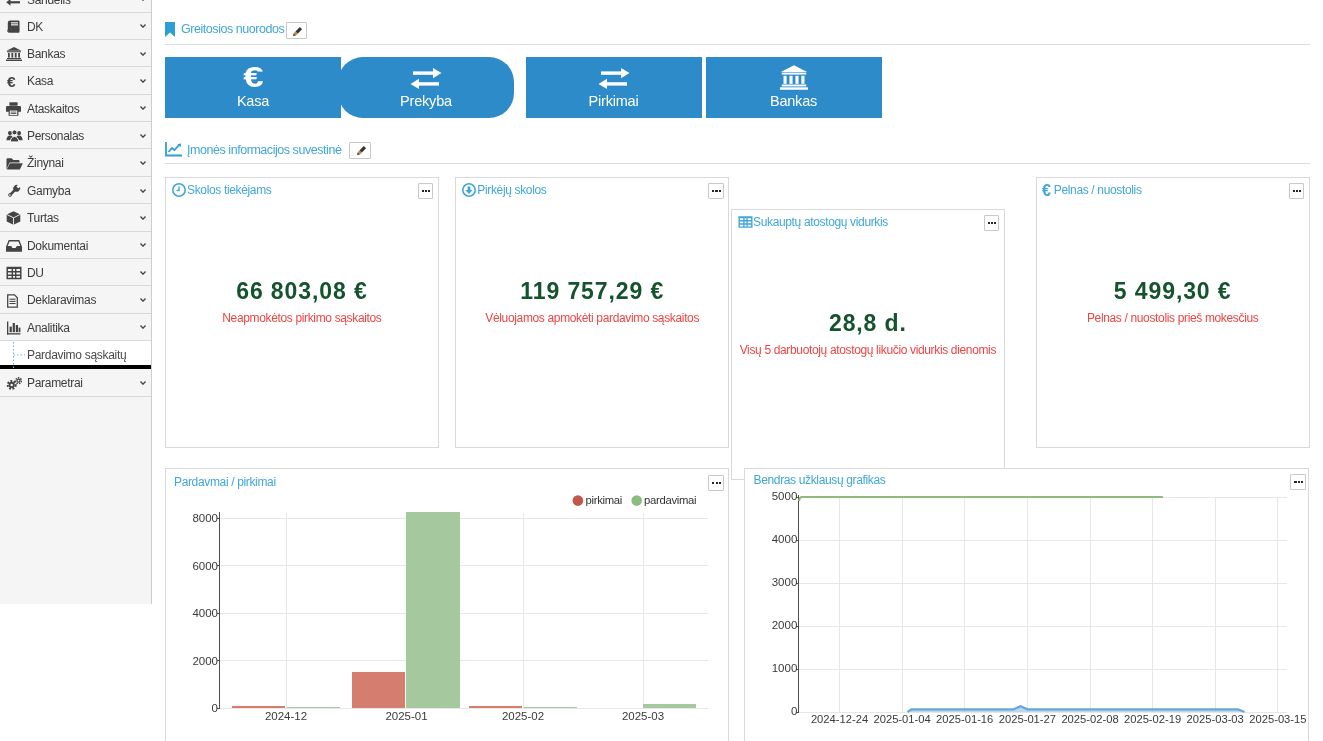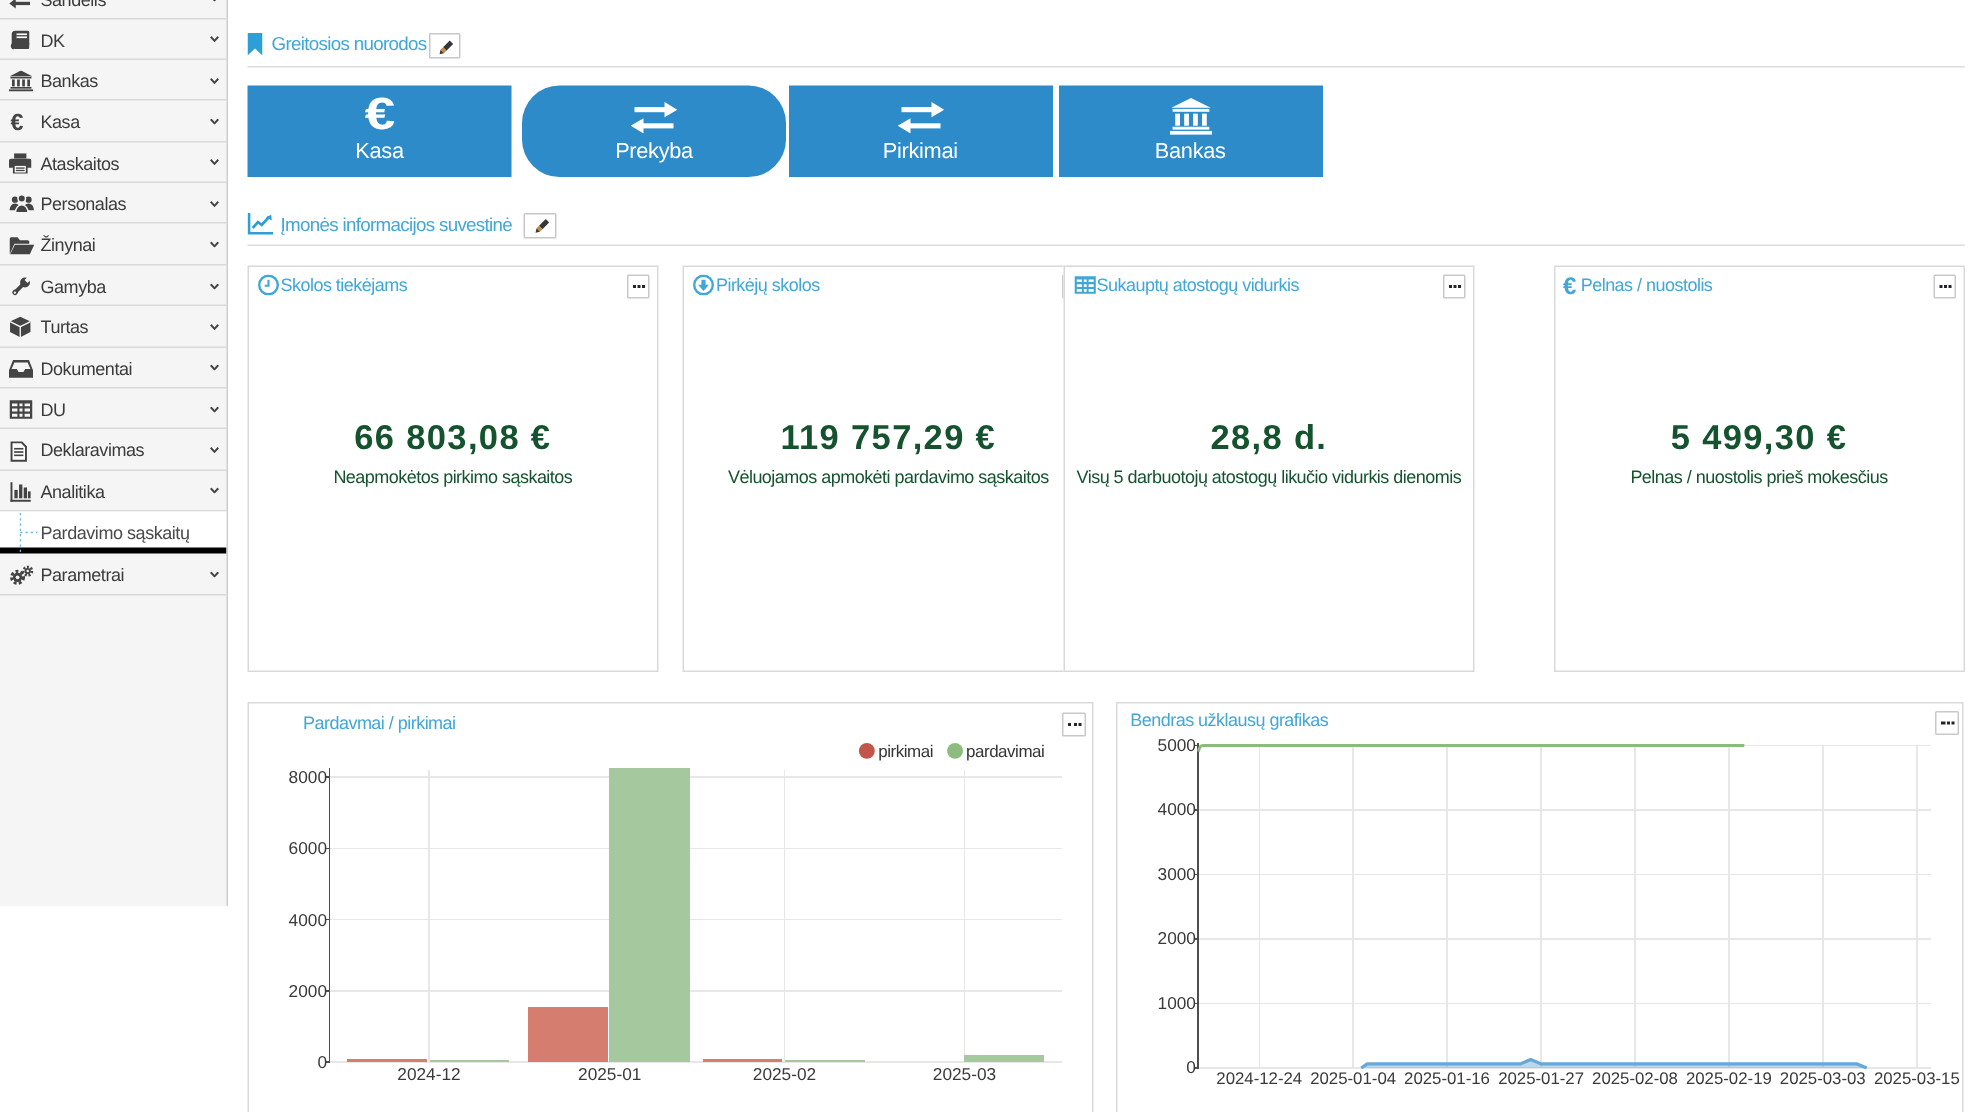--- a/index.html
+++ b/index.html
@@ -35,21 +35,21 @@
 .ctitle { position:absolute; left:21px; top:6px; color:#41a7d8; font-size:12px;
   letter-spacing:-0.35px; line-height:13px; white-space:nowrap; }
 .cicon { position:absolute; left:5.5px; top:5px; }
 .dots { position:absolute; right:4.6px; top:5px; width:15.5px; height:15.7px;
   background:#fff; border:1px solid #c9c9c9; border-radius:1px; }
 .dots i { position:absolute; top:6.3px; width:2.2px; height:2.2px; background:#24242e; }
 .dots i.d1 { left:3.2px; } .dots i.d2 { left:6.4px; } .dots i.d3 { left:9.6px; }
 .cnum { position:absolute; left:0; right:0; top:100px; text-align:center;
   font-size:23px; font-weight:bold; color:#14532d; letter-spacing:0.9px; }
 .cdesc { position:absolute; left:0; right:0; top:133px; text-align:center;
-  font-size:12px; color:#14532d; letter-spacing:-0.35px; }
+  font-size:12px; color:#ef4444; letter-spacing:-0.35px; }
 .chartcard { position:absolute; top:468px; height:280px; background:#fff;
   border:1px solid #d9d9d9; }
 .chartcard svg.plot { position:absolute; left:0; top:0; }
 </style>
 </head>
 <body>
 <div id="main">
   <div class="hdr" style="left:165px; top:22px;"><svg width="10" height="15" viewBox="0 0 10 15" style="vertical-align:-4px; margin-right:6px;">
         <path fill="#2e9fd6" d="M0 0h10v15L5 10.4 0 15z"></path>
       </svg>Greitosios nuorodos</div>
@@ -61,21 +61,21 @@
           <polygon points="4.5,9.2 7.7,9.2 6.1,11.7" fill="#3a3a3a"></polygon>
         </g>
       </svg>
     </div>
   <div class="hr" style="top:44px;"></div>
 
   <div class="qbtn" style="left:165px;">
       <div class="qic" style="top:3px;"><span style="font-size:30px; font-weight:bold; display:inline-block; transform:scaleX(1.22);">€</span></div>
       <div class="qtx">Kasa</div>
     </div>
-  <div class="qbtn" style="left:348px;border-radius:25px;">
+  <div class="qbtn" style="left:338px;border-radius:25px;">
       <div class="qic" style="top:11px;"><svg width="32" height="21" viewBox="0 0 32 21" fill="#fff">
           <rect x="3" y="3.4" width="21" height="3.4"></rect>
           <polygon points="23,0 31.5,5.1 23,10.2"></polygon>
           <rect x="8" y="14.2" width="21" height="3.4"></rect>
           <polygon points="9,10.8 0.5,15.9 9,21"></polygon>
         </svg></div>
       <div class="qtx">Prekyba</div>
     </div>
   <div class="qbtn" style="left:525.5px;">
       <div class="qic" style="top:11px;"><svg width="32" height="21" viewBox="0 0 32 21" fill="#fff">
@@ -137,21 +137,21 @@
       </svg>
     <div class="ctitle">Pirkėjų skolos</div>
     <div class="dots">
         <i class="d1"></i>
         <i class="d2"></i>
         <i class="d3"></i>
       </div>
     <div class="cnum">119 757,29 €</div>
     <div class="cdesc">Vėluojamos apmokėti pardavimo sąskaitos</div>
   </div>
-  <div class="card" style="left:709px;">
+  <div class="card" style="left:731px;margin-top:32px;">
     <svg class="cicon" width="15" height="14" viewBox="0 0 16 14" fill="#41a7d8">
         <path d="M0.5 0.8h15v12.4h-15zM2 4.9h3.6V3H2zm5 0h2V3H7zm3.4 0H14V3h-3.6zM2 8.4h3.6v-2H2zm5 0h2v-2H7zm3.4 0H14v-2h-3.6zM2 11.8h3.6V9.9H2zm5 0h2V9.9H7zm3.4 0H14V9.9h-3.6z"></path>
       </svg>
     <div class="ctitle">Sukauptų atostogų vidurkis</div>
     <div class="dots">
         <i class="d1"></i>
         <i class="d2"></i>
         <i class="d3"></i>
       </div>
     <div class="cnum">28,8 d.</div>
@@ -165,21 +165,21 @@
     <div class="dots">
         <i class="d1"></i>
         <i class="d2"></i>
         <i class="d3"></i>
       </div>
     <div class="cnum">5 499,30 €</div>
     <div class="cdesc">Pelnas / nuostolis prieš mokesčius</div>
   </div>
 
   <div class="chartcard" style="left:164.5px; width:564.5px;">
-    <div class="ctitle" style="left:8.5px; top:7px;margin-left:28px;">Pardavmai / pirkimai</div>
+    <div class="ctitle" style="left:8.5px; top:7px;">Pardavmai / pirkimai</div>
     <div class="dots" style="right:4.4px; top:6px;">
         <i class="d1"></i>
         <i class="d2"></i>
         <i class="d3"></i>
       </div>
     <svg class="plot" width="564" height="279" viewBox="0 0 564 279">
       <g stroke="#e7e7e7" shape-rendering="crispEdges">
         <line x1="53.5" y1="49" x2="542" y2="49"></line>
         <line x1="53.5" y1="96.5" x2="542" y2="96.5"></line>
         <line x1="53.5" y1="144" x2="542" y2="144"></line>

